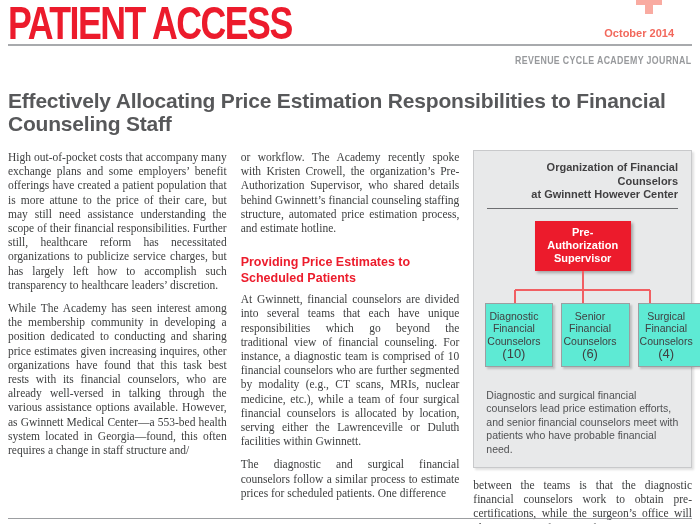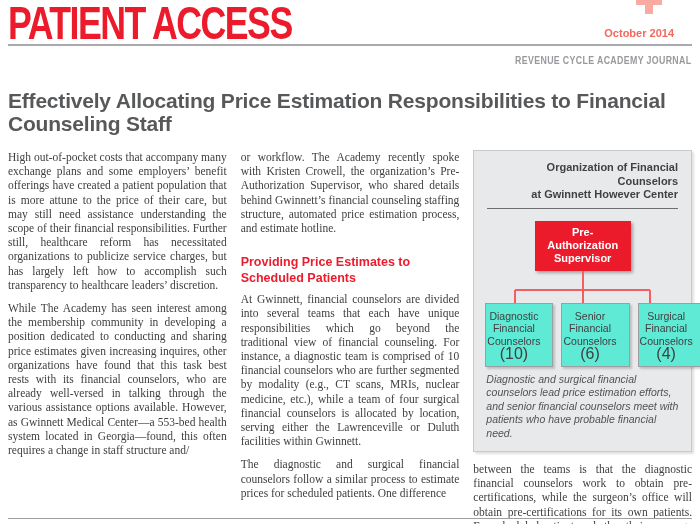--- a/index.html
+++ b/index.html
@@ -67,23 +67,23 @@
   .oc-connector .stub  { top:19px; width:2px; height:13px; }
   .oc-connector .s1 { left:calc(15.3% - 1px); }
   .oc-connector .s2 { left:calc(50% - 1px); }
   .oc-connector .s3 { left:calc(84.7% - 1px); }
   .oc-children { display:flex; gap:8px; }
   .oc-child {
     flex:1 1 0; background:#5eead4; border:1px solid #9C9EA1; text-align:center;
     padding:6px 12px 5px 1px; box-shadow:1.5px 1.5px 2px rgba(0,0,0,0.18);
   }
   .oc-label { display:block; font-size:10.5px; line-height:12.5px; color:#414042; }
-  .oc-count { display:block; font-size:16px; line-height:12.5px; color:#414042; margin-top:1px; }
+  .oc-count { display:block; font-size:13px; line-height:12.5px; color:#414042; margin-top:1px; }
   .oc-caption {
-    margin:6px 1px 0 1px; font-style:italic; font-size:10.5px; line-height:13.5px;
+    margin:22px 1px 0 1px; font-size:10.5px; line-height:13.5px;
     color:#515254;
   }
   
   .page-bottom-rule { position:absolute; left:8px; right:8px; top:518px; border-top:1.5px solid #9C9EA1; }
 </style>
 </head>
 <body>
 
 <div class="page">
 

